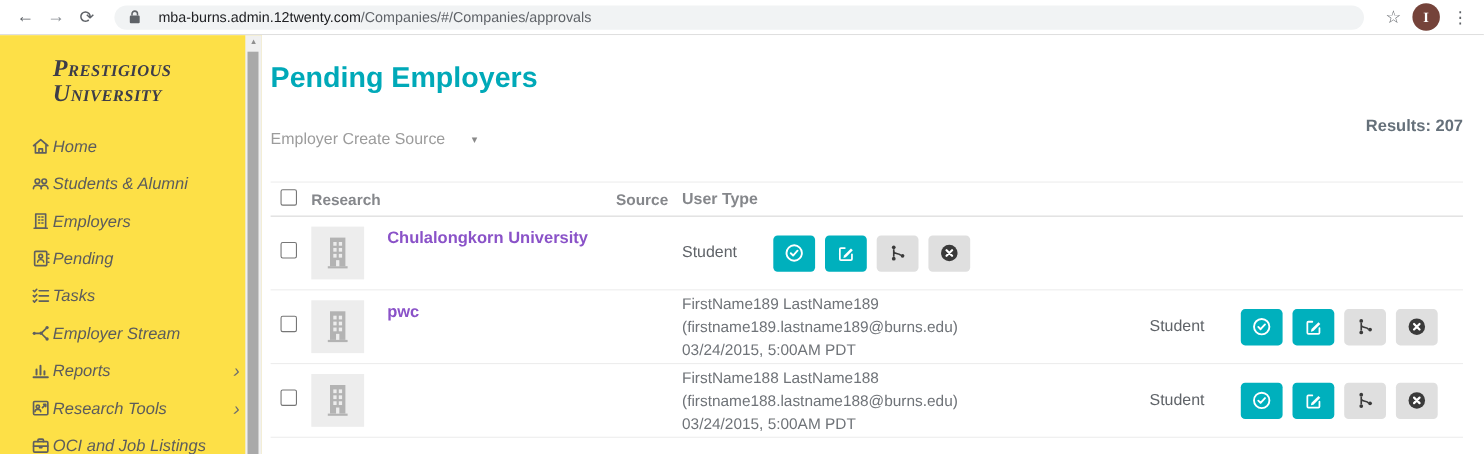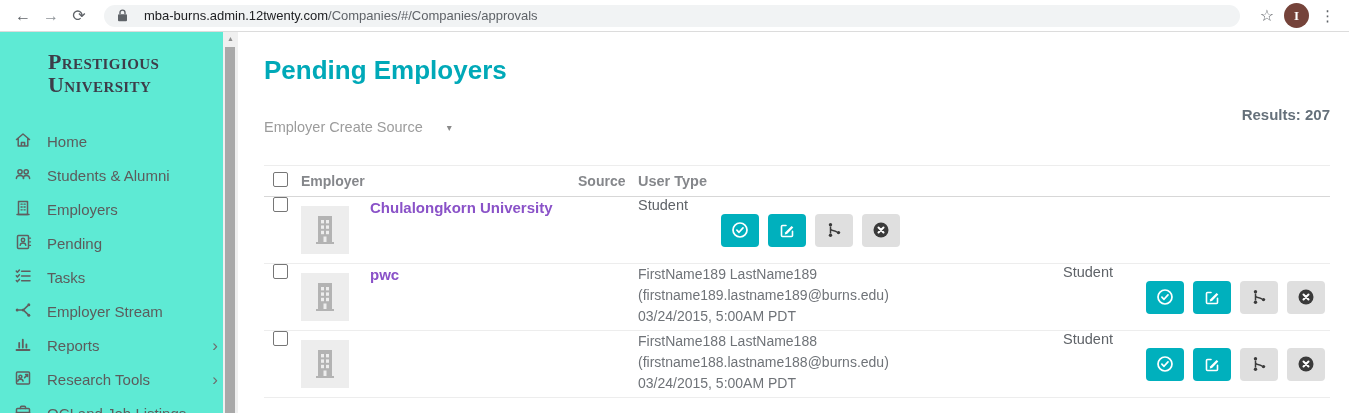--- a/index.html
+++ b/index.html
@@ -20,47 +20,47 @@
   .star { font-size:16px; color:#5f6368; margin:0 8px; cursor:pointer; }
   .avatar { width:25px; height:25px; border-radius:50%; background:#75433a; color:#fff;
     display:flex; align-items:center; justify-content:center; font-size:13px; font-weight:700;
     font-family:"Liberation Serif", serif; cursor:pointer; }
   .menu-dots { font-size:15px; color:#5f6368; margin:0 4px 0 9px; cursor:pointer; letter-spacing:0; }
 
   
   .app { display:flex; height:381px; }
 
   
-  .sidebar { width:238px; background:#5eead4; position:relative; flex-shrink:0; }
+  .sidebar { width:238px; background:#fde047; position:relative; flex-shrink:0;font-style:italic; }
   .logo { font-family:"Liberation Serif", serif; font-variant:small-caps; font-weight:600;
     font-size:22px; line-height:1.03; color:#3d3d49; letter-spacing:.4px; padding:19px 0 0 48px; }
   .nav { margin-top:20px; }
-  .nav-item { height:34px; display:flex; align-items:flex-end; padding:0 20px 0 13px; gap:14px; cursor:pointer; }
+  .nav-item { height:34px; display:flex; align-items:center; padding:0 20px 0 27px; gap:1px; cursor:pointer; }
   .nav-item .ic { width:20px; height:20px; display:flex; align-items:center; justify-content:center; flex-shrink:0; }
   .nav-item .ic svg { stroke:#5f5f5f; fill:none; stroke-width:1.5; stroke-linecap:round; stroke-linejoin:round; }
   .nav-label { font-size:15px; color:#5c5c5c; white-space:nowrap; }
   .chev { margin-left:auto; color:#6e6e6e; font-size:17px; line-height:1; }
 
   .sb-scroll { position:absolute; top:0; right:0; width:15px; height:100%; background:#f0f0f0; }
   .sb-up { position:absolute; top:3px; left:0; right:0; text-align:center; font-size:7px; color:#8f8f8f; }
   .sb-thumb { position:absolute; top:15px; bottom:0; left:2px; width:10px; background:#a9a9a9; }
 
   
-  .content { flex:1; background:#fff; padding:0 19px 0 26px; overflow:hidden; }
+  .content { flex:1; background:#fff; padding:0 19px 0 8px; overflow:hidden; }
   .page-title { margin-top:23px; font-size:26px; font-weight:700; color:var(--teal,#00a9b8); }
   .filter-row { display:flex; justify-content:space-between; align-items:flex-start; margin-top:20px; }
   .filter { margin-top:13px; font-size:14.5px; color:#9c9c9c; cursor:pointer; display:flex; align-items:center; gap:24px; }
   .filter .caret { font-size:10px; color:#8a8a8a; }
   .results { font-size:15px; font-weight:700; color:#65707a; }
 
   
   .table { margin-top:30px; }
   .thead { height:32px; display:flex; align-items:center; border-top:1px solid #ededed;
     border-bottom:1px solid #d7d7d7; color:#85878b; font-weight:700; font-size:14px; }
-  .trow { height:67px; display:flex; border-bottom:1px solid #ededed; }
+  .trow { height:67px; display:flex; align-items:center; border-bottom:1px solid #ededed; }
   .col.check { width:34px; padding-left:9px; flex-shrink:0; }
   .col.employer { width:272px; padding-left:3px; flex-shrink:0; display:flex; align-items:center; gap:21px; }
   .col.source { width:62px; padding-left:8px; flex-shrink:0; }
   .col.added { width:425px; padding-left:6px; flex-shrink:0; font-size:14px; color:#6f7378; line-height:1.5; }
   .col.usertype { width:86px; padding-left:6px; flex-shrink:0; font-size:14.5px; color:#5f6368; }
   .col.actions { flex:1; display:flex; align-items:center; gap:9px; padding-left:3px; }
 
   .checkbox { display:inline-block; width:15px; height:15px; border:1px solid #767676;
     border-radius:2px; background:#fff; cursor:pointer; }
   .thumb { width:48px; height:48px; background:#ededed; display:flex; align-items:center;
@@ -206,21 +206,21 @@
         <div class="filter">
           <span>Employer Create Source</span>
           <span class="caret">▾</span>
         </div>
         <div class="results">Results: 207</div>
       </div>
 
       <div class="table">
         <div class="thead">
           <div class="col check"><span class="checkbox"></span></div>
-          <div class="col employer">Employer</div>
+          <div class="col employer">Research</div>
           <div class="col source">Source</div>
           <div class="col usertype" style="font-weight:700;color:#85878b;">User Type</div>
           <div class="col actions"></div>
         </div>
 
         <div class="trow">
           <div class="col check"><span class="checkbox"></span></div>
           <div class="col employer">
             <span class="thumb">
               <svg width="26" height="30" viewBox="0 0 26 30">

